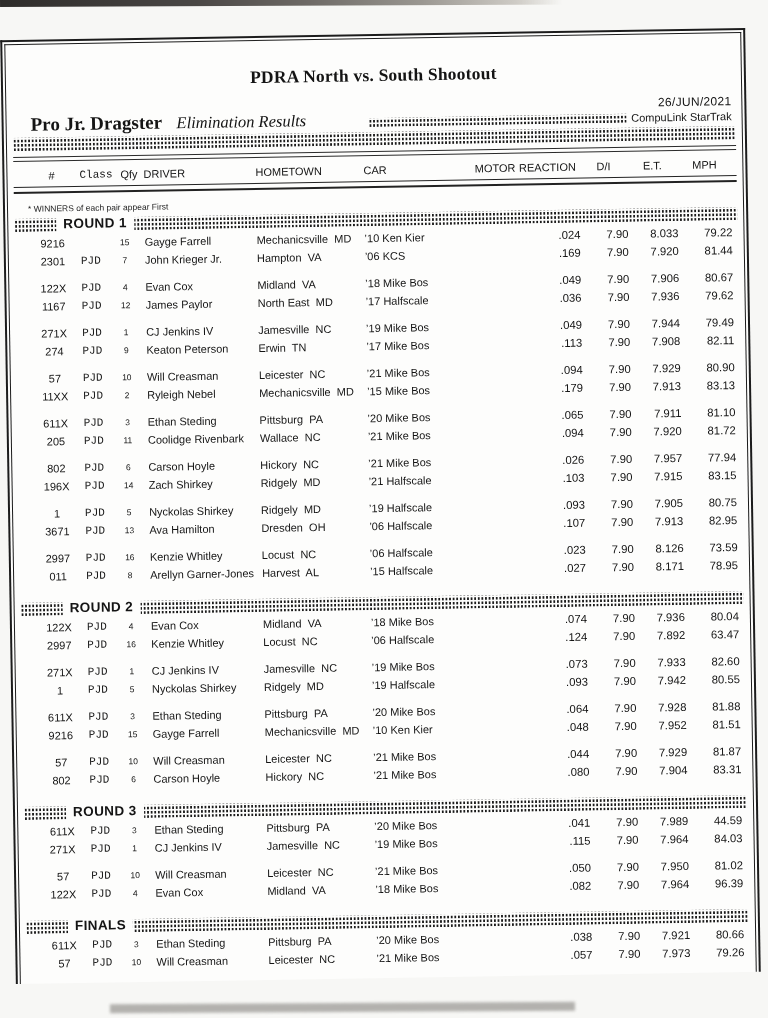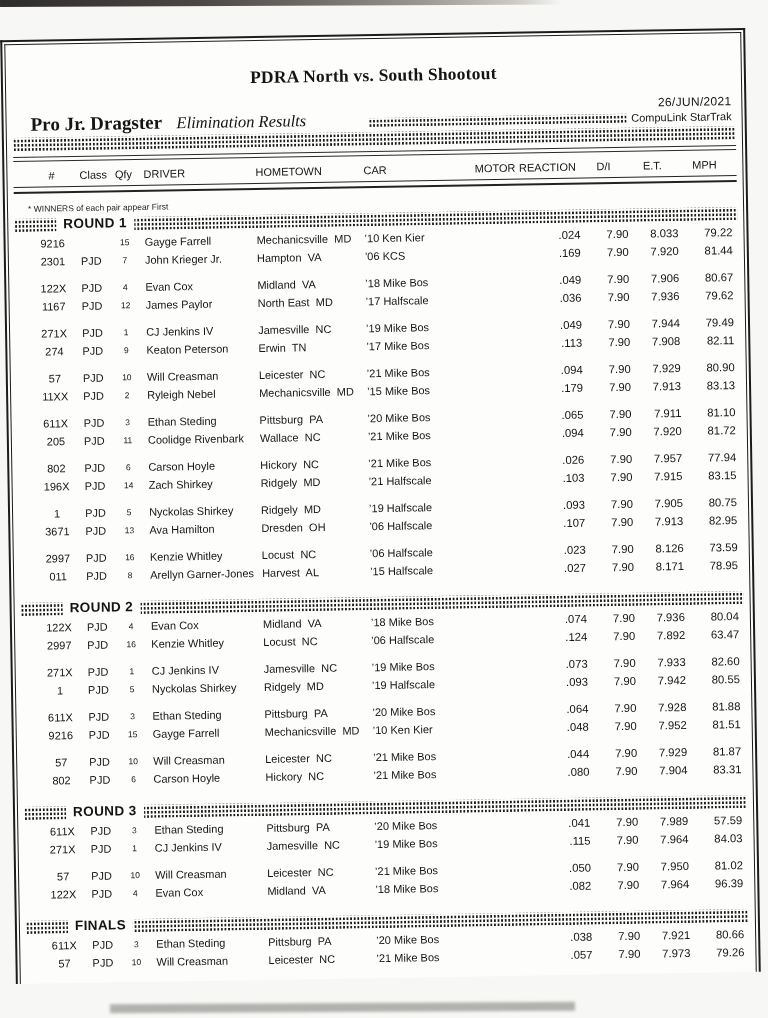--- a/index.html
+++ b/index.html
@@ -46,32 +46,32 @@
     background-image:radial-gradient(circle,#1b1b1b 1.02px,rgba(0,0,0,0) 1.18px);
     background-size:3.6px 4.3px;background-position:0 1px;
   }
   .dots-band{height:14px;margin-top:2px;}
   .rule-thin{height:3px;border-top:1.2px solid #2a2a2a;border-bottom:1.2px solid #2a2a2a;margin-top:5px;}
   .rule-thick{height:4px;border-top:1.2px solid #222;border-bottom:2.6px solid #222;}
   
   .row,.col-headers{display:flex;align-items:baseline;padding-left:14px;}
   .c{flex:0 0 auto;white-space:pre;overflow:visible;}
   .num{width:48px;text-align:center;}
-  .cls{width:34px;padding-left:4px;box-sizing:border-box;}
+  .cls{width:34px;padding-left:4px;box-sizing:border-box;font-family:Liberation Mono, monospace;}
   .qfy{width:28px;text-align:center;font-size:8.5px;}
   .drv{width:114px;padding-left:6px;box-sizing:border-box;}
   .hmt{width:106px;padding-left:4px;box-sizing:border-box;}
   .car{width:106px;padding-left:6px;box-sizing:border-box;}
   .mot{width:52px;text-align:right;}
   .rea{width:64px;text-align:right;}
   .di{width:48px;text-align:right;}
   .et{width:50px;text-align:right;}
   .mph{width:54px;text-align:right;}
   .col-headers{height:22px;align-items:center;font-size:11px;margin-top:3px;}
-  .col-headers .qfy{font-size:11px;}
+  .col-headers .qfy{font-size:11px;text-align:right;}
   .col-headers .rea,.col-headers .di,.col-headers .et,.col-headers .mph{text-align:center;}
   .winners-note{font-size:8.5px;margin:10px 0 0 14px;color:#222;}
   
   .round-band{height:13px;position:relative;margin-top:6px;}
   .round-band.first{margin-top:5px;}
   .round-band:not(.first){margin-top:17px;}
   .round-label{
     position:absolute;left:42px;top:-2px;background:#fdfdfc;padding:0 7px;
     font-weight:bold;font-size:13.5px;letter-spacing:.4px;line-height:16px;
   }
@@ -487,21 +487,21 @@
     <span class="c num">611X</span>
     <span class="c cls">PJD</span>
     <span class="c qfy">3</span>
     <span class="c drv">Ethan Steding</span>
     <span class="c hmt">Pittsburg  PA</span>
     <span class="c car">’20 Mike Bos</span>
     <span class="c mot"></span>
     <span class="c rea">.041</span>
     <span class="c di">7.90</span>
     <span class="c et">7.989</span>
-    <span class="c mph">57.59</span>
+    <span class="c mph">44.59</span>
   </div>
               <div class="row">
     <span class="c num">271X</span>
     <span class="c cls">PJD</span>
     <span class="c qfy">1</span>
     <span class="c drv">CJ Jenkins IV</span>
     <span class="c hmt">Jamesville  NC</span>
     <span class="c car">’19 Mike Bos</span>
     <span class="c mot"></span>
     <span class="c rea">.115</span>

